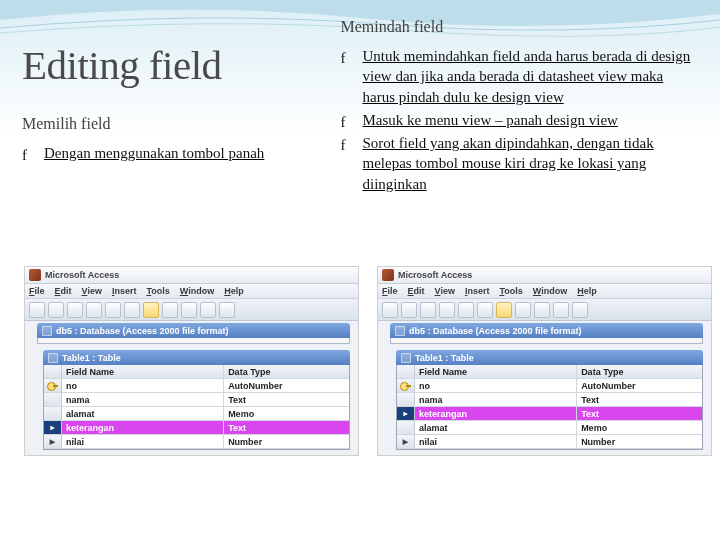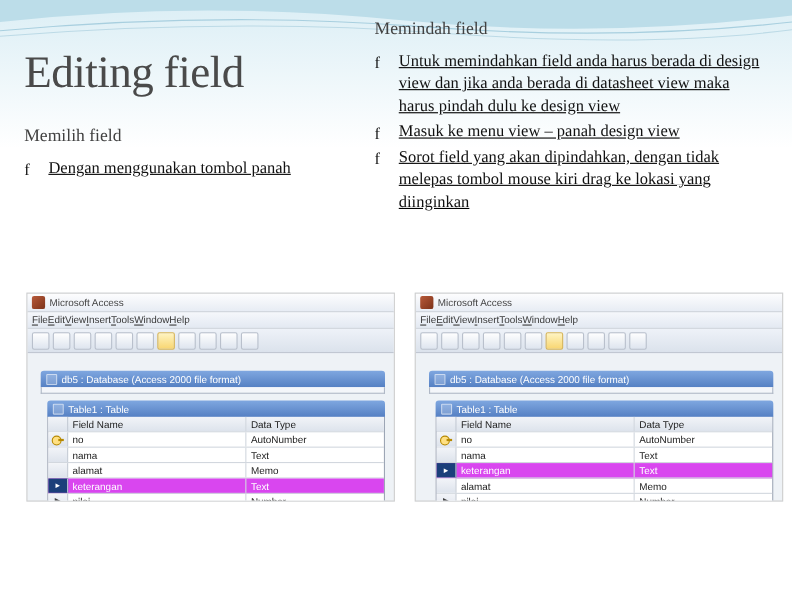--- a/index.html
+++ b/index.html
@@ -64,20 +64,21 @@
     font-size: 15px;
     color: #111;
   }
   .screens {
     position: absolute;
     top: 266px;
     left: 24px;
     right: 8px;
     display: flex;
     gap: 18px;
+    font-weight: bold;
   }
   .shot {
     flex: 1;
     border: 1px solid #cfcfcf;
     background: #eef2f6;
     font-family: Tahoma, Arial, sans-serif;
     font-size: 9px;
     overflow: hidden;
     height: 190px;
   }
@@ -95,20 +96,21 @@
     border-radius: 2px;
     margin-right: 4px;
   }
   .titlebar-text { color: #444; font-size: 9px; }
   .menubar {
     display: flex;
     background: linear-gradient(to bottom, #f5f7fb, #e3e9f2);
     height: 15px;
     align-items: center;
     padding: 0 4px;
+    gap: 10px;
     border-bottom: 1px solid #cdd2da;
     color: #3a3a3a;
   }
   .menubar span { font-size: 9px; }
   .menubar span u { text-decoration: underline; }
   .toolbar {
     display: flex;
     background: linear-gradient(to bottom, #eef2f8, #dbe2ec);
     height: 22px;
     align-items: center;
@@ -117,21 +119,21 @@
     border-bottom: 1px solid #c1c7d2;
   }
   .tbtn {
     width: 16px; height: 16px;
     border: 1px solid #b9c0cc;
     border-radius: 2px;
     background: linear-gradient(to bottom, #fefefe, #dee5ef);
   }
   .tbtn.hl { background: linear-gradient(to bottom, #fff4c1, #f8d672); border-color: #d8b556; }
   .db-window {
-    margin: 16px 8px 6px 12px;
+    margin: 2px 8px 6px 12px;
   }
   .db-titlebar {
     background: linear-gradient(to bottom, #7fa7e0, #5580c3);
     color: #fff;
     height: 15px;
     display: flex;
     align-items: center;
     padding: 0 5px;
     border-radius: 3px 3px 0 0;
     font-size: 9px;

